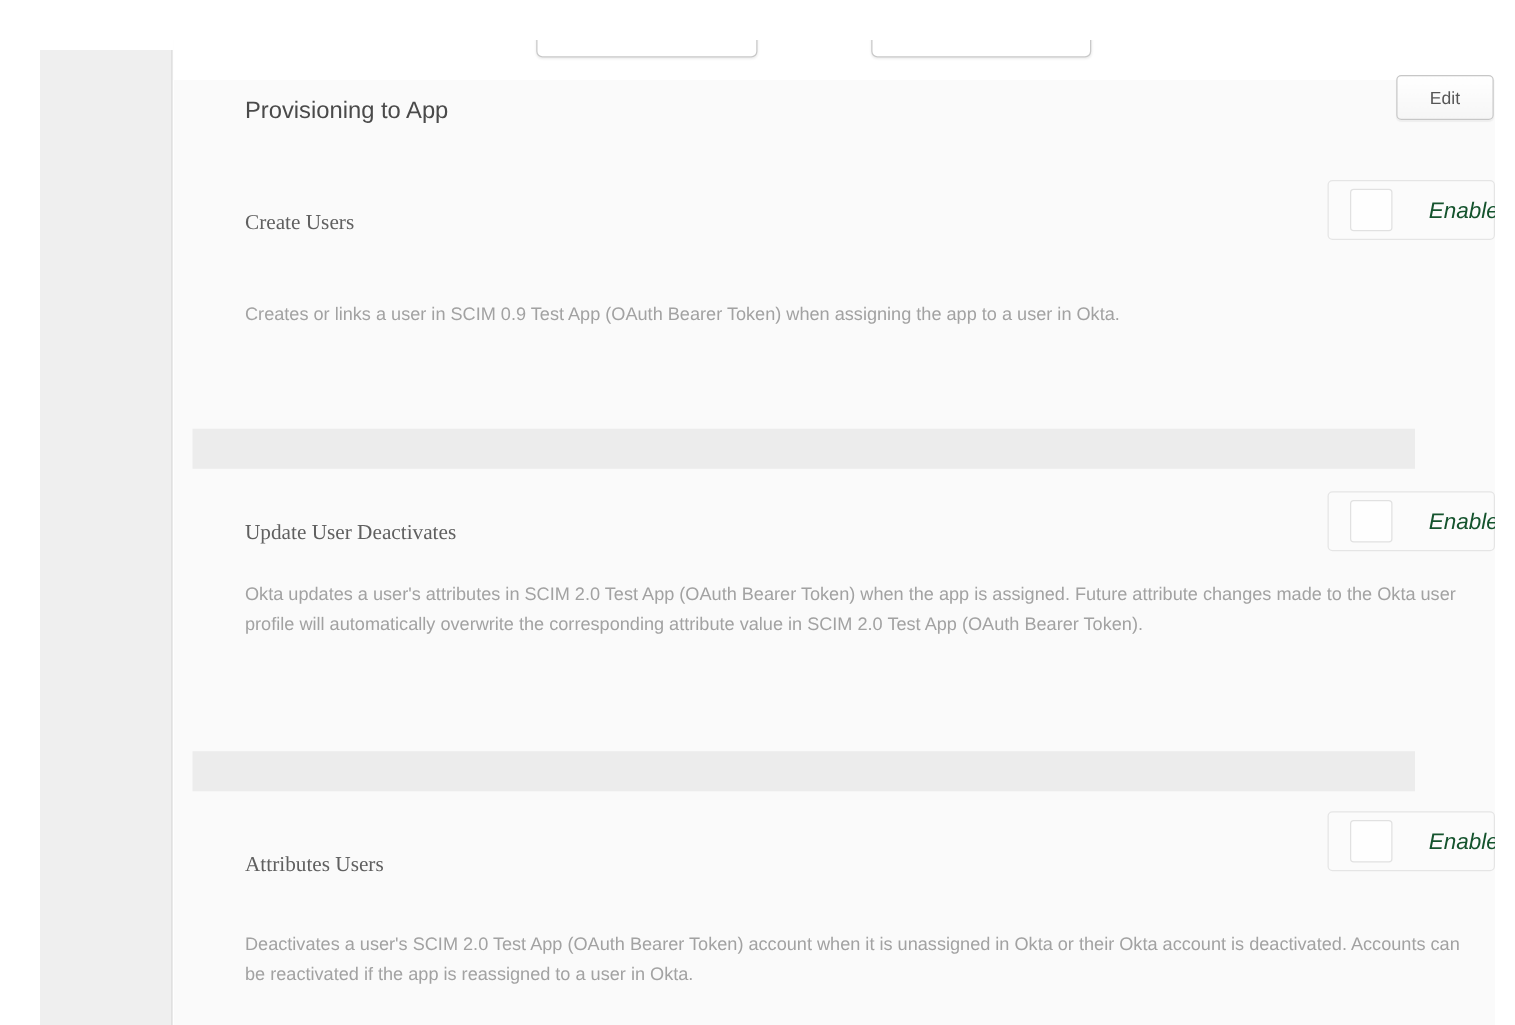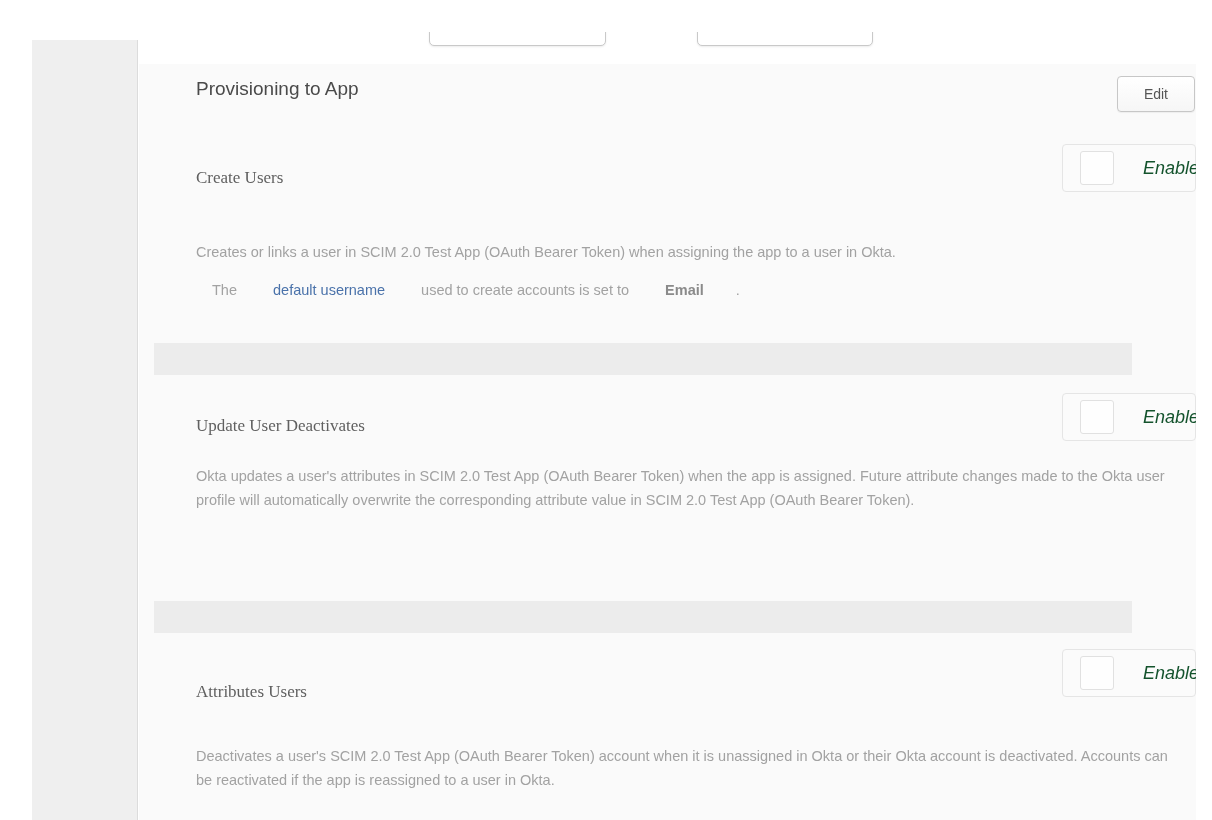--- a/index.html
+++ b/index.html
@@ -27,21 +27,21 @@
     box-shadow:0 1px 2px rgba(0,0,0,0.08);
   }
   .partial-select.one { left:290px; width:177px; }
   .partial-select.two { left:558px; width:176px; }
 
   .page-title {
     position:absolute; left:41px; top:30px;
     font-size:19px; color:#4a4a4a; font-weight:400;
   }
   .edit-btn {
-    position:absolute; right:44px; top:44px;
+    position:absolute; right:44px; top:28px;
     padding:9px 26px; font-size:14px; color:#565656;
     background:linear-gradient(#ffffff,#f6f6f6);
     border:1px solid #c7c7c7; border-radius:4px;
     box-shadow:0 1px 1px rgba(0,0,0,0.05);
     font-family:"Liberation Sans", sans-serif;
     cursor:pointer;
   }
   .section-title {
     position:absolute; left:41px;
     font-size:17px; color:#606060; font-weight:400;font-family:Liberation Serif, serif;
@@ -93,22 +93,21 @@
     <div class="partial-select two"></div>
 
     <h1 class="page-title">Provisioning to App</h1>
     <button class="edit-btn">Edit</button>
 
     <h2 class="section-title s1-title">Create Users</h2>
     <div class="enable-btn s1-enable">
       <span class="enable-checkbox"></span>
       <span class="enable-label">Enable</span>
     </div>
-    <p class="desc s1-p1">Creates or links a user in SCIM 2.0 Test App (OAuth Bearer Token) when assigning the app to a user in Okta.</p>
-    <p class="desc s1-p2"><span>The </span><a href="#">default username</a><span> used to create accounts is set to </span><span class="bold">Email</span><span>.</span></p>
+    <p class="desc s1-p1">Creates or links a user in SCIM 0.9 Test App (OAuth Bearer Token) when assigning the app to a user in Okta.</p>
     <div class="divider div-1"></div>
 
     <h2 class="section-title s2-title">Update User Deactivates</h2>
     <div class="enable-btn s2-enable">
       <span class="enable-checkbox"></span>
       <span class="enable-label">Enable</span>
     </div>
     <p class="desc s2-p1">Okta updates a user's attributes in SCIM 2.0 Test App (OAuth Bearer Token) when the app is assigned. Future attribute changes made to the Okta user profile will automatically overwrite the corresponding attribute value in SCIM 2.0 Test App (OAuth Bearer Token).</p>
     <div class="divider div-2"></div>
 

